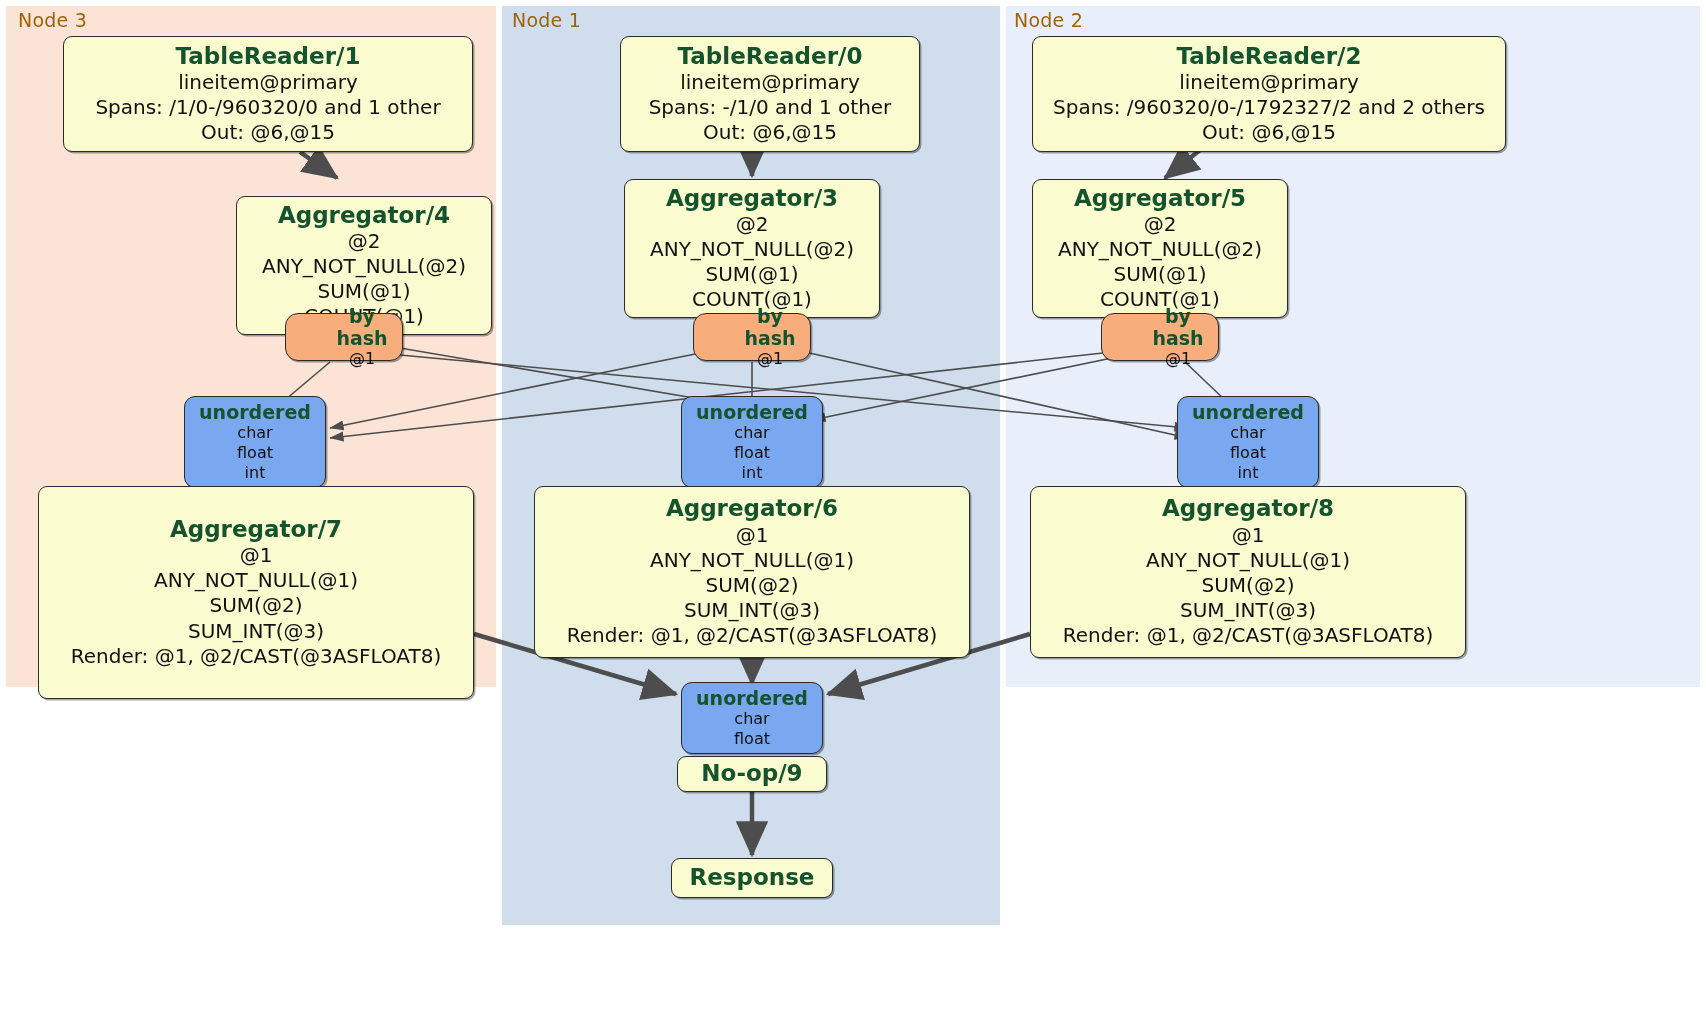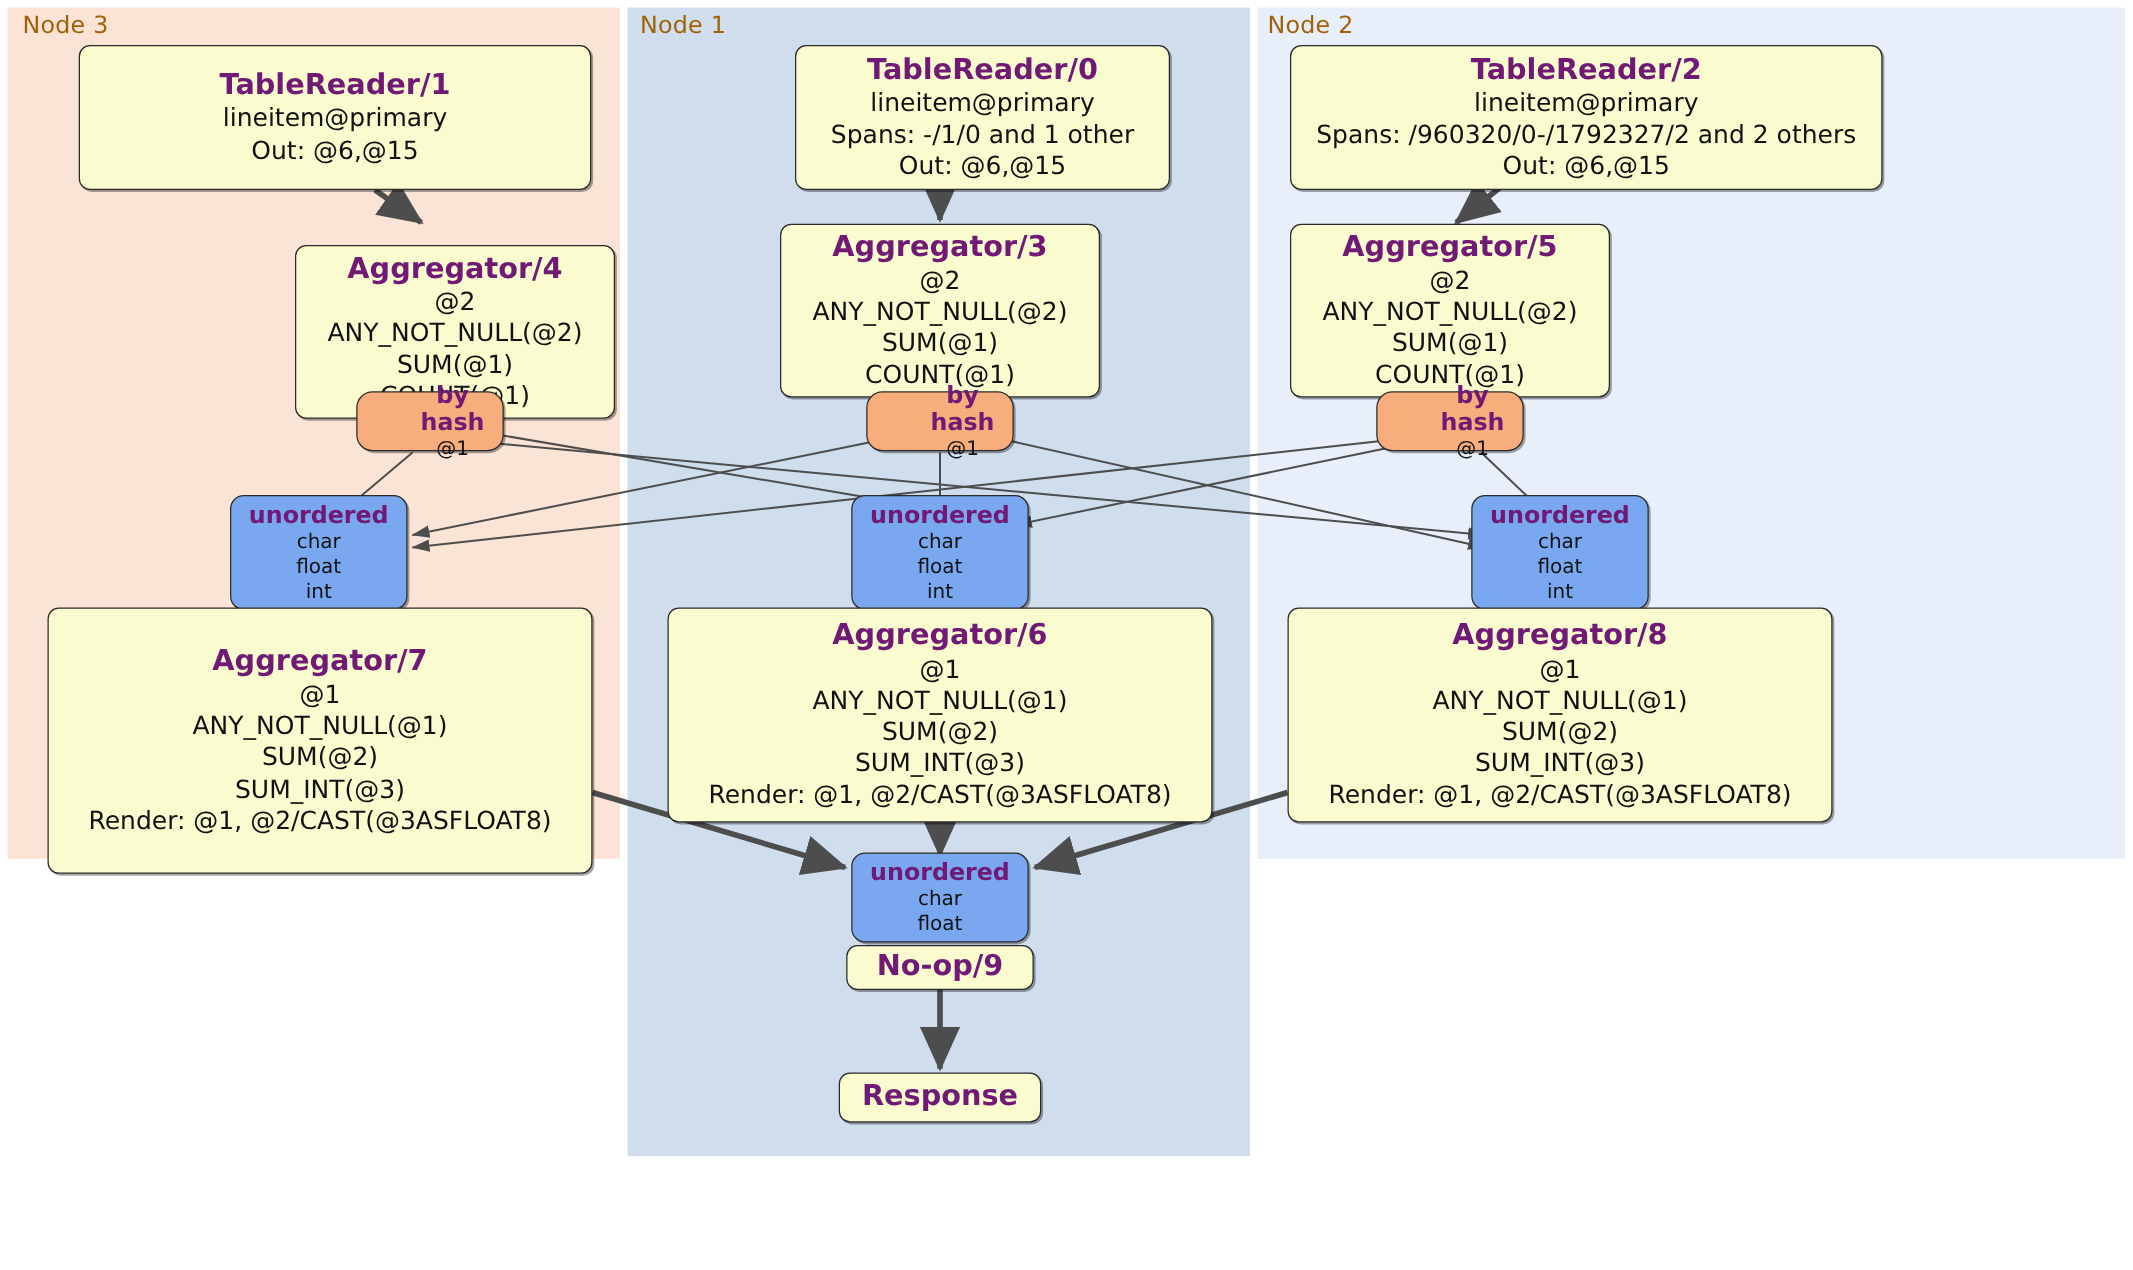--- a/index.html
+++ b/index.html
@@ -15,21 +15,21 @@
 
   
   .node{position:absolute;box-sizing:border-box;display:flex;flex-direction:column;
         align-items:center;justify-content:center;text-align:center;}
   .proc{background:#fbfbd0;border:1.6px solid #2b2b2b;border-radius:9px;
         box-shadow:1.5px 1.5px 0 rgba(0,0,0,.35);}
   .hash{background:#f7ad7c;border:1.6px solid #2b2b2b;border-radius:13px;
         box-shadow:1.5px 1.5px 0 rgba(0,0,0,.35);padding-left:36px;}
   .unord{background:#79a7f0;border:1.6px solid #2b2b2b;border-radius:11px;
          box-shadow:1.5px 1.5px 0 rgba(0,0,0,.35);}
-  .ttl{font-weight:bold;font-size:23px;color:#701a75;line-height:1.18;}
+  .ttl{font-weight:bold;font-size:23px;color:#14532d;line-height:1.18;}
   .ttl.sm{font-size:19px;}
   .ln{font-size:20px;color:#111;line-height:1.26;white-space:nowrap;}
   .ln.sm{font-size:16px;}
 </style>
 </head>
 <body>
 
 <div id="stage">
 
   <div class="cluster" style="left:6px;top:6px;width:490px;height:681px;background:#fbe3d6;"></div>
@@ -72,24 +72,25 @@
       <path d="M752,658 L752,684" stroke-width="4.5" marker-end="url(#arrBig)"></path>
       <path d="M1030,634 L828,694" stroke-width="4.5" marker-end="url(#arrBig)"></path>
 
       <path d="M752,790 L752,855" stroke-width="4.5" marker-end="url(#arrBig)"></path>
     </g>
   </svg>
 
   <div class="node proc" style="left:63px;top:36px;width:410px;height:116px;">
     <div class="ttl">TableReader/1</div>
     <div class="ln">lineitem@primary</div>
+    <div class="ln">Spans: /1/0-/960320/0 and 1 other</div>
     <div class="ln">Out: @6,@15</div>
   </div>
 
-  <div class="node proc" style="left:636px;top:36px;width:300px;height:116px;">
+  <div class="node proc" style="left:620px;top:36px;width:300px;height:116px;">
     <div class="ttl">TableReader/0</div>
     <div class="ln">lineitem@primary</div>
     <div class="ln">Spans: -/1/0 and 1 other</div>
     <div class="ln">Out: @6,@15</div>
   </div>
 
   <div class="node proc" style="left:1032px;top:36px;width:474px;height:116px;">
     <div class="ttl">TableReader/2</div>
     <div class="ln">lineitem@primary</div>
     <div class="ln">Spans: /960320/0-/1792327/2 and 2 others</div>

